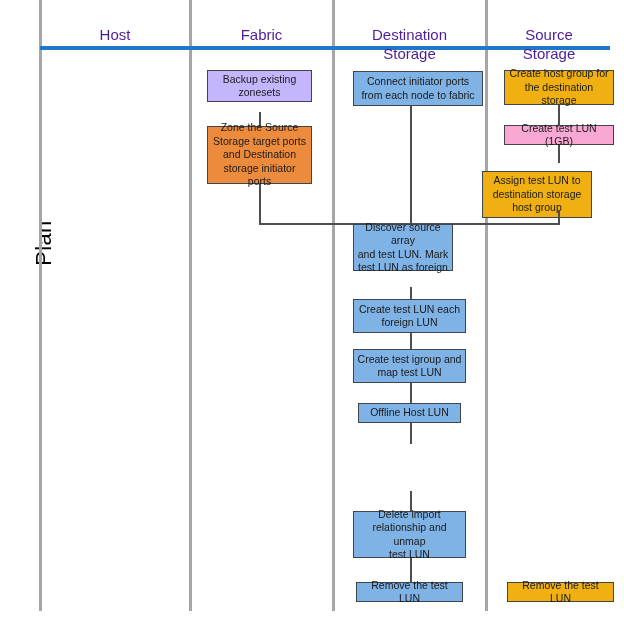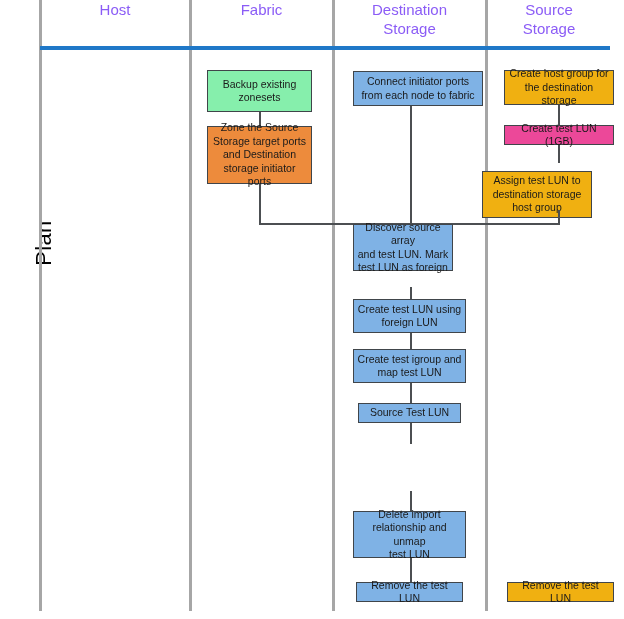--- a/index.html
+++ b/index.html
@@ -50,24 +50,24 @@
     left: 40px;
     top: 46px;
     width: 570px;
     height: 4px;
     background: #1f78c8;
   }
 
   
   .lane-header {
     position: absolute;
-    top: 0;
+    top: 25px;
     text-align: center;
     font-size: 15px;
-    color: #8b5cf6;
+    color: #4c1d95;
     line-height: 19px;
   }
 
   
   .node {
     position: absolute;
     box-sizing: border-box;
     border: 1px solid #40454a;
     display: flex;
     align-items: center;
@@ -109,21 +109,21 @@
 
   <div class="header-rule" style="background: rgb(31, 120, 200);"></div>
 
   <div class="lane-header" style="left:42px; width:146px;">Host</div>
   <div class="lane-header" style="left:192px; width:139px;">Fabric</div>
   <div class="lane-header" style="left:335px; width:149px; white-space:pre-line;">Destination
 Storage</div>
   <div class="lane-header" style="left:488px; width:122px; white-space:pre-line;">Source
 Storage</div>
 
-  <div class="node orange" style="left: 207px; top: 70px; width: 105px; height: 42px; background: #86efac; border-color: rgb(64, 69, 74);">Backup existing
+  <div class="node orange" style="left: 207px; top: 70px; width: 105px; height: 32px; background: #c4b5fd; border-color: rgb(64, 69, 74);">Backup existing
 zonesets</div>
 
   <div class="conn-v" style="left: 259px; top: 112px; height: 14px; background: rgb(76, 79, 82);"></div>
 
   <div class="node orange" style="left: 207px; top: 126px; width: 105px; height: 58px; background: rgb(237, 139, 60); border-color: rgb(64, 69, 74);">Zone the Source
 Storage target ports
 and Destination
 storage initiator ports</div>
 
   <div class="conn-v" style="left: 259px; top: 184px; height: 40px; background: rgb(76, 79, 82);"></div>
@@ -136,51 +136,51 @@
   <div class="conn-h" style="left: 259px; top: 223px; width: 300px; background: rgb(76, 79, 82);"></div>
 
   <div class="conn-v" style="left: 410px; top: 223px; height: 17px; background: rgb(76, 79, 82);"></div>
 
   <div class="node blue" style="left: 353px; top: 224px; width: 100px; height: 47px; background: rgb(127, 178, 229); border-color: rgb(64, 69, 74);">Discover source array
 and test LUN. Mark
 test LUN as foreign</div>
 
   <div class="conn-v" style="left: 410px; top: 287px; height: 12px; background: rgb(76, 79, 82);"></div>
 
-  <div class="node blue" style="left: 353px; top: 299px; width: 113px; height: 34px; background: rgb(127, 178, 229); border-color: rgb(64, 69, 74);">Create test LUN using
+  <div class="node blue" style="left: 353px; top: 299px; width: 113px; height: 34px; background: rgb(127, 178, 229); border-color: rgb(64, 69, 74);">Create test LUN each
 foreign LUN</div>
 
   <div class="conn-v" style="left: 410px; top: 333px; height: 16px; background: rgb(76, 79, 82);"></div>
 
   <div class="node blue" style="left: 353px; top: 349px; width: 113px; height: 34px; background: rgb(127, 178, 229); border-color: rgb(64, 69, 74);">Create test igroup and
 map test LUN</div>
 
   <div class="conn-v" style="left: 410px; top: 383px; height: 20px; background: rgb(76, 79, 82);"></div>
 
-  <div class="node blue" style="left: 358px; top: 403px; width: 103px; height: 20px; background: rgb(127, 178, 229); border-color: rgb(64, 69, 74);">Source Test LUN</div>
+  <div class="node blue" style="left: 358px; top: 403px; width: 103px; height: 20px; background: rgb(127, 178, 229); border-color: rgb(64, 69, 74);">Offline Host LUN</div>
 
   <div class="conn-v" style="left: 410px; top: 423px; height: 21px; background: rgb(76, 79, 82);"></div>
 
 
   <div class="conn-v" style="left: 410px; top: 491px; height: 20px; background: rgb(76, 79, 82);"></div>
 
   <div class="node blue" style="left: 353px; top: 511px; width: 113px; height: 47px; background: rgb(127, 178, 229); border-color: rgb(64, 69, 74);">Delete import
 relationship and unmap
 test LUN</div>
 
   <div class="conn-v" style="left: 410px; top: 558px; height: 24px; background: rgb(76, 79, 82);"></div>
 
   <div class="node blue" style="left: 356px; top: 582px; width: 107px; height: 20px; background: rgb(127, 178, 229); border-color: rgb(64, 69, 74);">Remove the test LUN</div>
 
   <div class="node gold" style="left: 504px; top: 70px; width: 110px; height: 35px; background: rgb(240, 176, 17); border-color: rgb(64, 69, 74);">Create host group for
 the destination storage</div>
 
   <div class="conn-v" style="left: 558px; top: 105px; height: 20px; background: rgb(76, 79, 82);"></div>
 
-  <div class="node gold" style="left: 504px; top: 125px; width: 110px; height: 20px; background: #ec4899; border-color: rgb(64, 69, 74);">Create test LUN (1GB)</div>
+  <div class="node gold" style="left: 504px; top: 125px; width: 110px; height: 20px; background: #f9a8d4; border-color: rgb(64, 69, 74);">Create test LUN (1GB)</div>
 
   <div class="conn-v" style="left: 558px; top: 145px; height: 18px; background: rgb(76, 79, 82);"></div>
 
   <div class="node gold" style="left: 482px; top: 163px; width: 110px; height: 47px; background: rgb(240, 176, 17); border-color: rgb(64, 69, 74); margin-top: 8px;">Assign test LUN to
 destination storage
 host group</div>
 
   <div class="conn-v" style="left: 558px; top: 210px; height: 15px; background: rgb(76, 79, 82);"></div>
 
   <div class="node gold" style="left: 507px; top: 582px; width: 107px; height: 20px; background: rgb(240, 176, 17); border-color: rgb(64, 69, 74);">Remove the test LUN</div>

